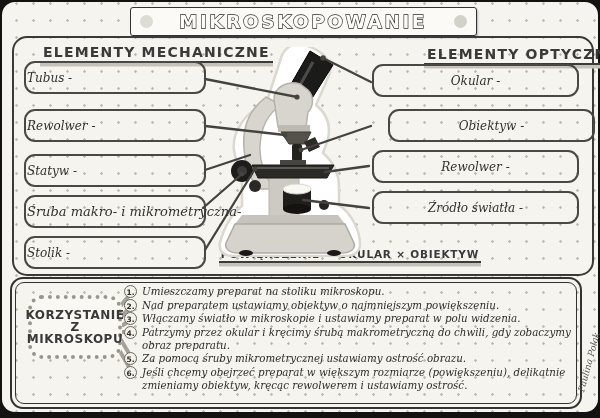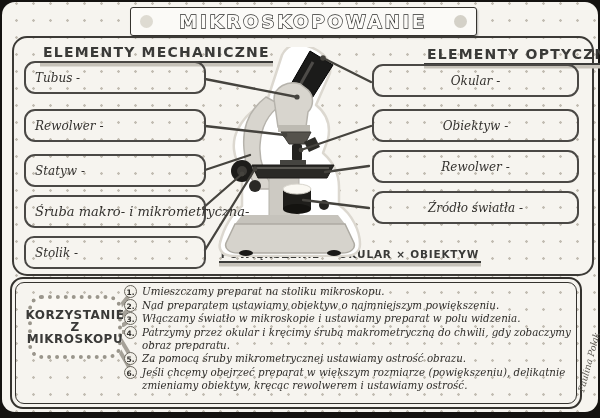--- a/index.html
+++ b/index.html
@@ -14,21 +14,21 @@
           border:1.5px solid #35332f;border-radius:3px;box-shadow:1px 2px 2px rgba(0,0,0,.25);}
   .tape-hole{position:absolute;top:7px;width:13px;height:13px;border-radius:50%;background:#dedbd2;}
   .tape-hole.left{left:9px;} .tape-hole.right{right:9px;background:#d4d1c8;}
   
   .mainbox{position:absolute;left:10px;top:34px;width:578px;height:236px;
            border:2.5px solid #3c3a36;border-radius:15px;}
   .hdr{position:absolute;font-size:14px;font-weight:bold;letter-spacing:1.2px;
        border-bottom:2px solid #3b3b39;box-shadow:0 3.5px 0 #c6c2b9;padding:0 3px 1px 3px;white-space:nowrap;}
   .hdr.mech{left:38px;top:42px;} .hdr.opt{left:422px;top:44px;}
   .labelbox{position:absolute;height:33px;border:2.5px solid #4a4845;border-radius:11px;
-            display:flex;align-items:center;padding:0 9px;box-sizing:border-box;z-index:3;
+            display:flex;align-items:center;padding:0 1px;box-sizing:border-box;z-index:3;
             font-family:"DejaVu Serif",serif;font-style:italic;font-size:12px;white-space:nowrap;color:#33312e;}
   .labelbox.lcol{left:22px;width:182px;} .labelbox.rcol{left:370px;width:207px;justify-content:center;}
   .labelbox.small{font-size:13px;}
   svg.lines,svg.scope{position:absolute;pointer-events:none;}
   
   .formula{position:absolute;left:213px;top:246px;width:270px;text-align:center;
            font-size:10.5px;font-weight:bold;letter-spacing:.8px;white-space:nowrap;}
   .formula span{border-bottom:2px solid #3b3b39;box-shadow:0 3.5px 0 #c6c2b9;padding:0 2px 1px 2px;}
   
   .bottombox{position:absolute;left:8px;top:275px;width:572px;height:132px;
@@ -121,28 +121,28 @@
       </div>
     <div class="labelbox lcol" style="top:107px;">
         <span>Rewolwer -</span>
       </div>
     <div class="labelbox lcol" style="top:152px;">
         <span>Statyw -</span>
       </div>
     <div class="labelbox lcol small" style="top:193px;">
         <span>Śruba makro- i mikrometryczna-</span>
       </div>
-    <div class="labelbox lcol" style="top:234px;border-radius:10px;">
+    <div class="labelbox lcol" style="top:234px;">
         <span>Stolik -</span>
       </div>
 
     <div class="labelbox rcol" style="top:62px;">
         <span>Okular -</span>
       </div>
-    <div class="labelbox rcol" style="top:107px;">
+    <div class="labelbox rcol" style="top:107px;margin-left:16px;">
         <span>Obiektyw -</span>
       </div>
     <div class="labelbox rcol" style="top:148px;">
         <span>Rewolwer -</span>
       </div>
     <div class="labelbox rcol" style="top:189px;">
         <span>Źródło światła -</span>
       </div>
 
     <div class="formula">

